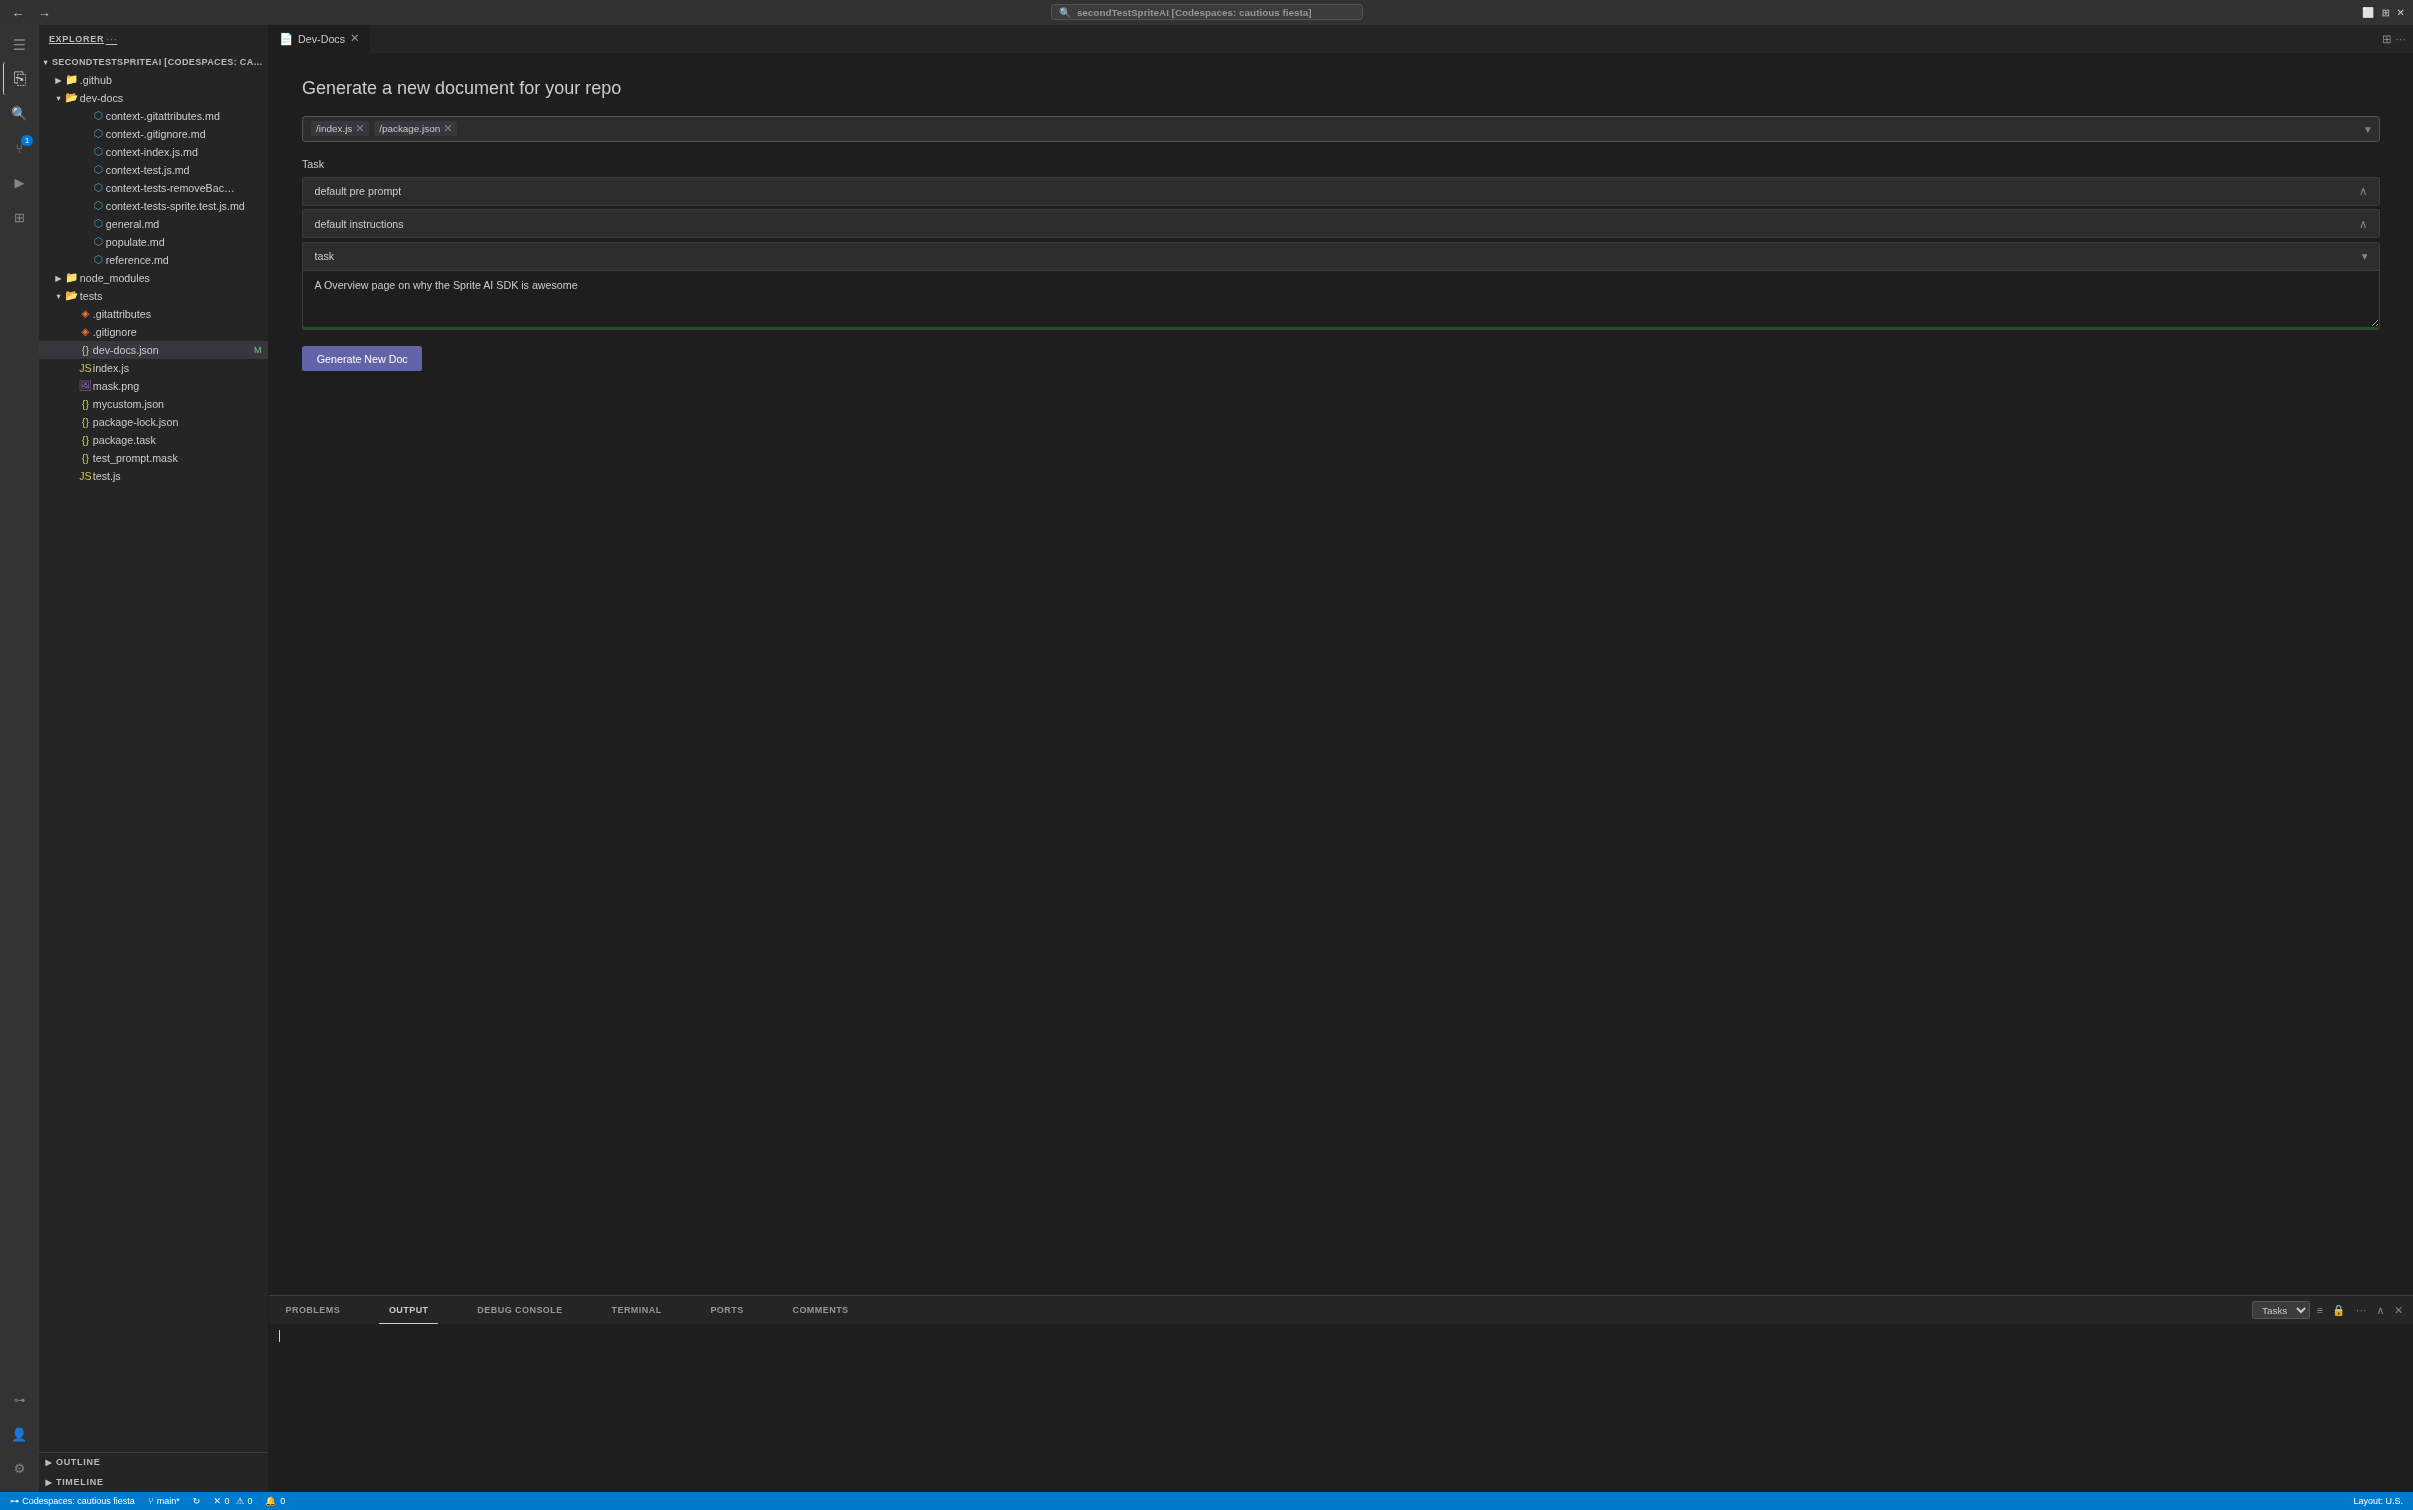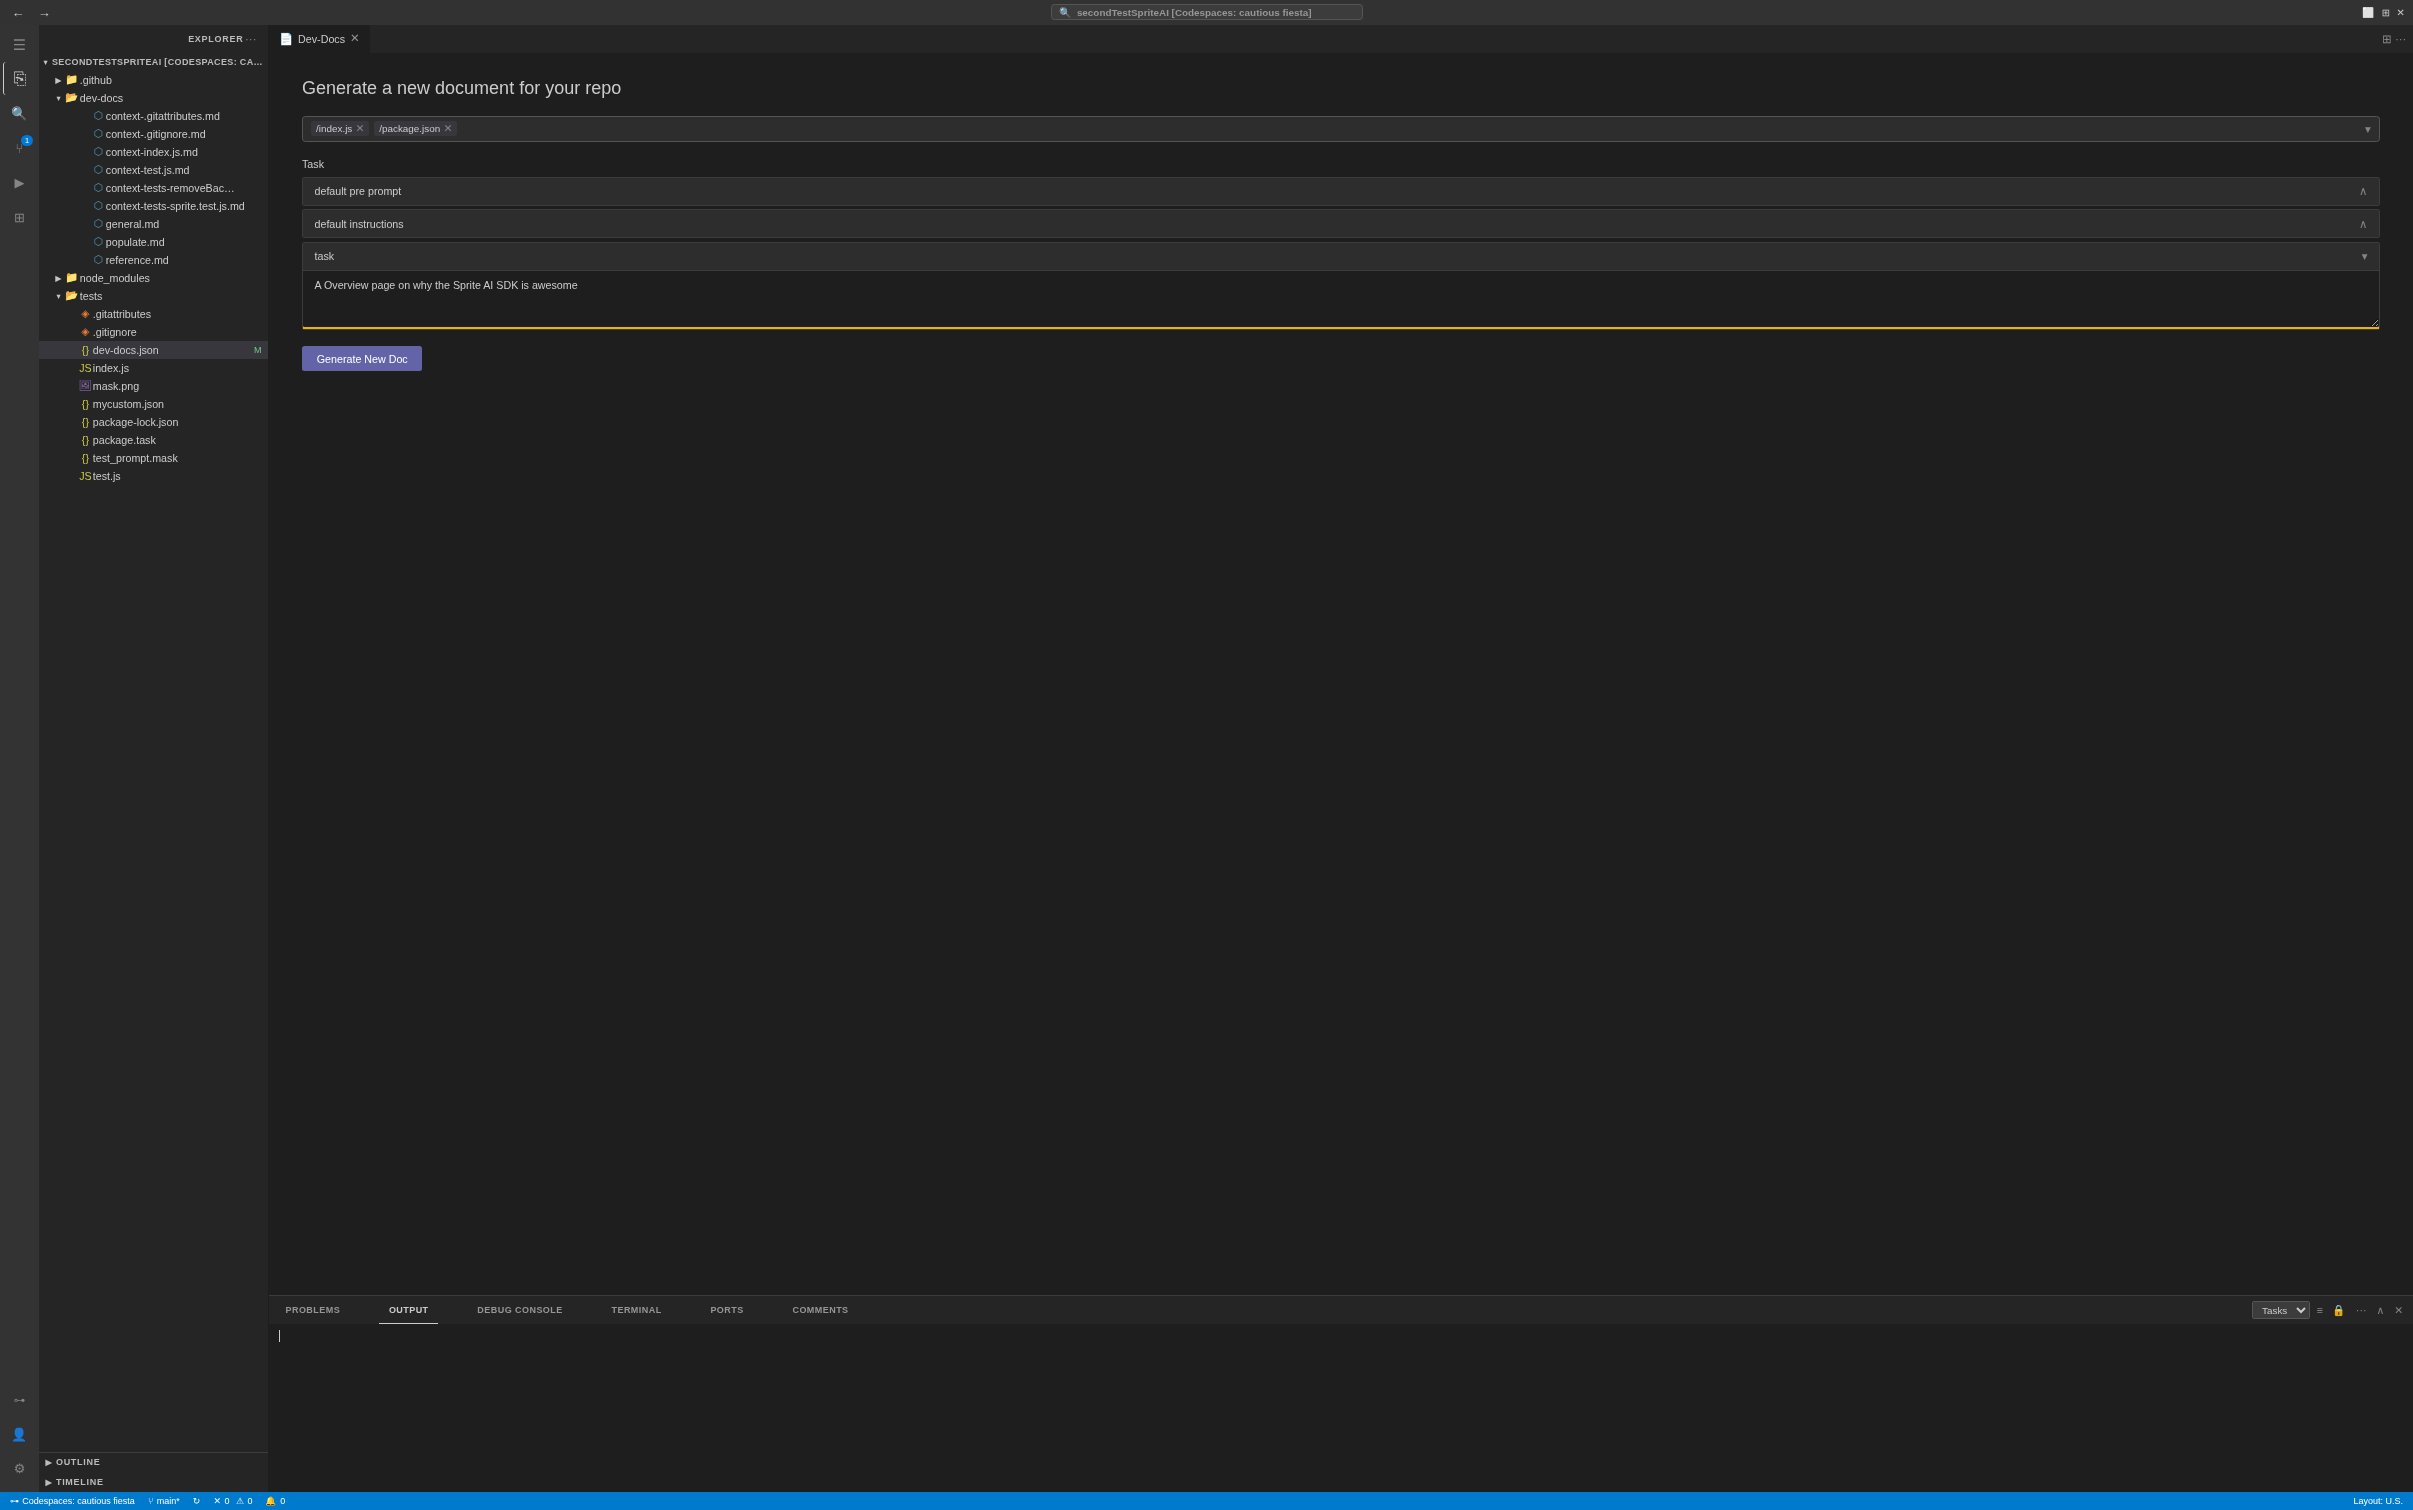--- a/index.html
+++ b/index.html
@@ -123,27 +123,28 @@
       background: #252526;
       display: flex;
       flex-direction: column;
       flex-shrink: 0;
       overflow: hidden;
       border-right: 0.8px solid #1e1e1e;
     }
     .sidebar-header {
       display: flex;
       align-items: center;
-      justify-content: flex-end;
+      justify-content: flex-start;
       padding: 6.6px 9.9px;
       text-transform: uppercase;
       font-size: 9px;
       font-weight: 700;
       color: #bbbbbb;
       letter-spacing: 0.08em;
+      text-decoration: underline;
     }
     .sidebar-header-actions {
       display: flex;
       gap: 3.3px;
     }
     .sidebar-header-btn {
       background: none;
       border: none;
       color: #858585;
       cursor: pointer;
@@ -370,21 +371,21 @@
       justify-content: space-between;
       padding: 6.6px 11.5px;
       cursor: pointer;
       background: #2d2d2d;
     }
     .task-header-label {
       font-size: 10.7px;
       color: #cccccc;
     }
     .task-body {
-      background: #eab308;
+      background: #14532d;
       text-decoration: underline;
     }
     .task-textarea {
       width: 100%;
       min-height: 57px;
       background: #1e1e1e;
       border: none;
       border-top: 0.8px solid #3c3c3c;
       color: #cccccc;
       font-size: 10.7px;

